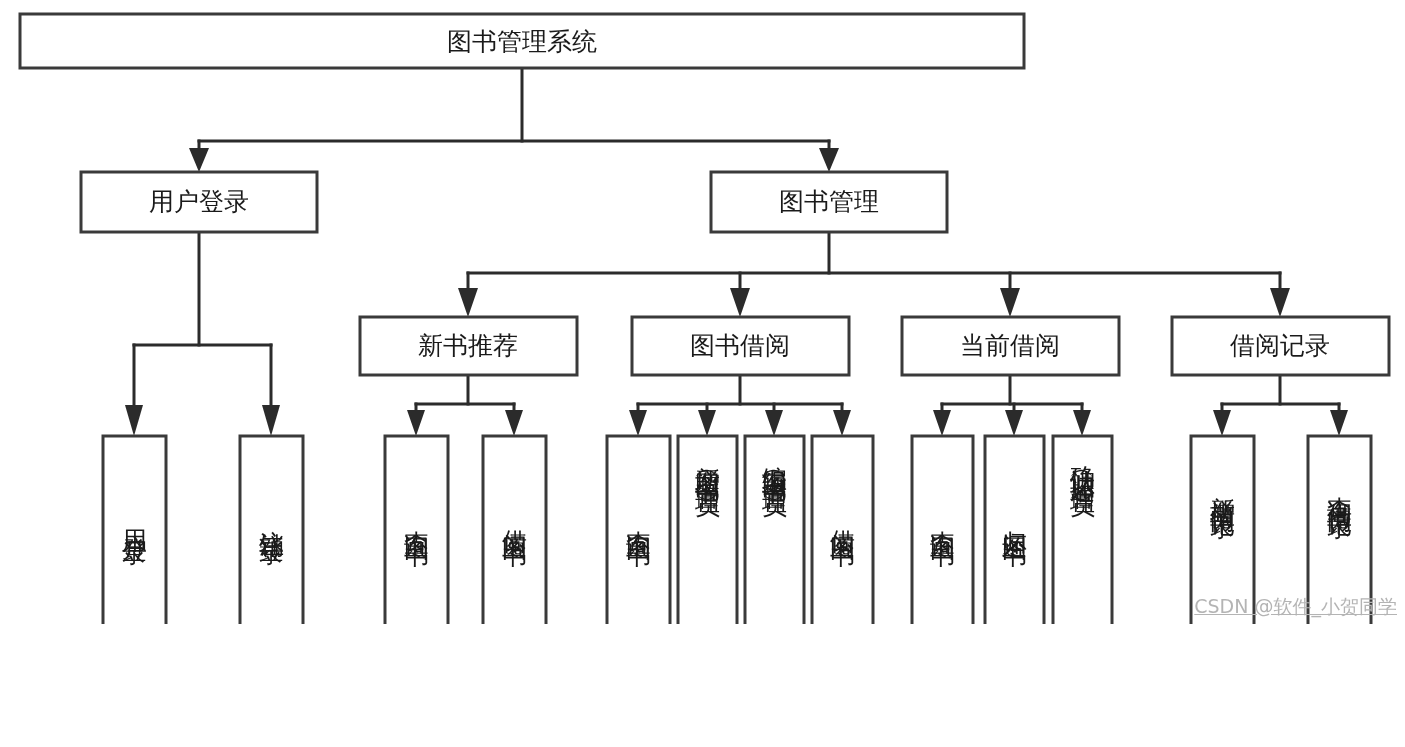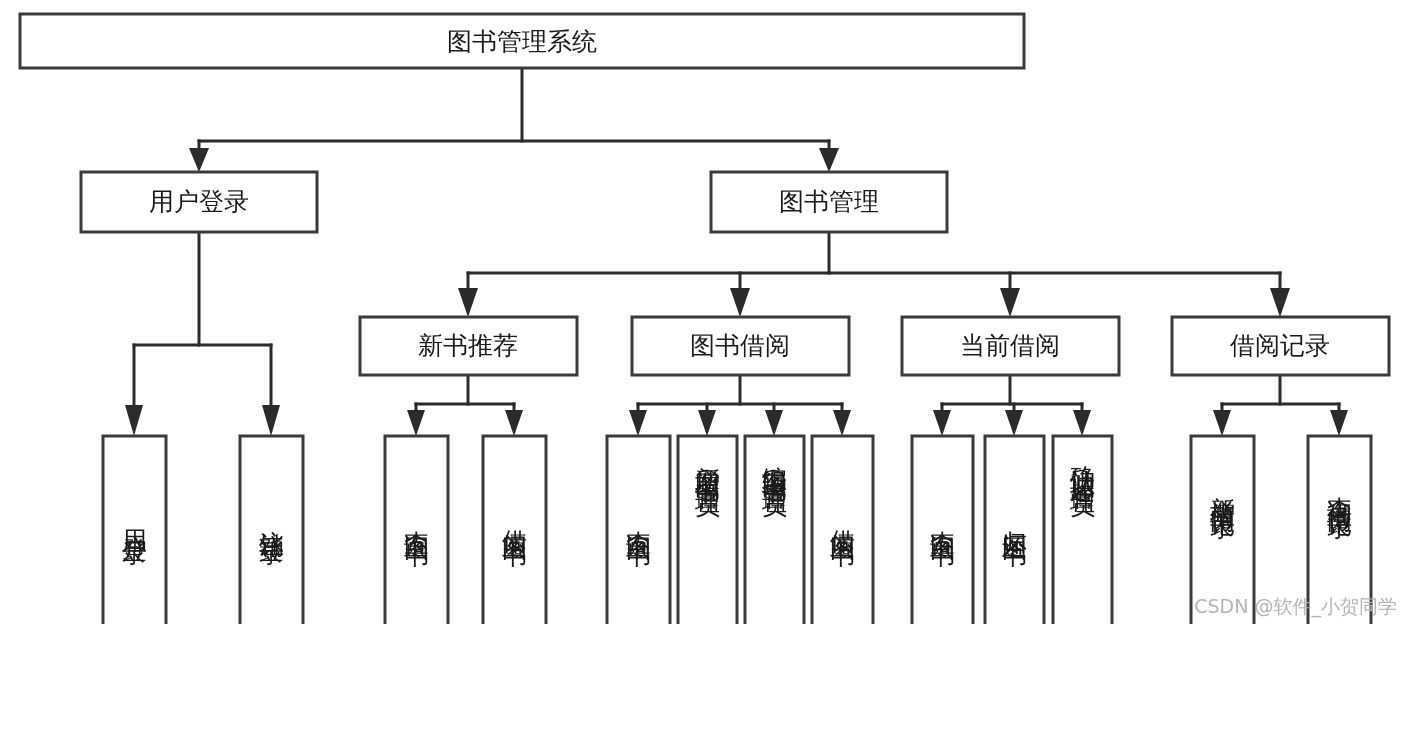--- a/index.html
+++ b/index.html
@@ -68,20 +68,21 @@
   }
   .watermark {
     position: absolute;
     right: 8px;
     bottom: 4px;
     font-family: "DejaVu Sans", "Liberation Sans", sans-serif;
     font-size: 19px;
     color: #b4b4b4;
     white-space: nowrap;
     user-select: none;
+    text-decoration: underline;
   }
 </style>
 </head>
 <body>
 
 <div id="diagram-root">
 
   <svg id="tree-svg" viewBox="0 0 1405 747" xmlns="http://www.w3.org/2000/svg">
 
     <g>

